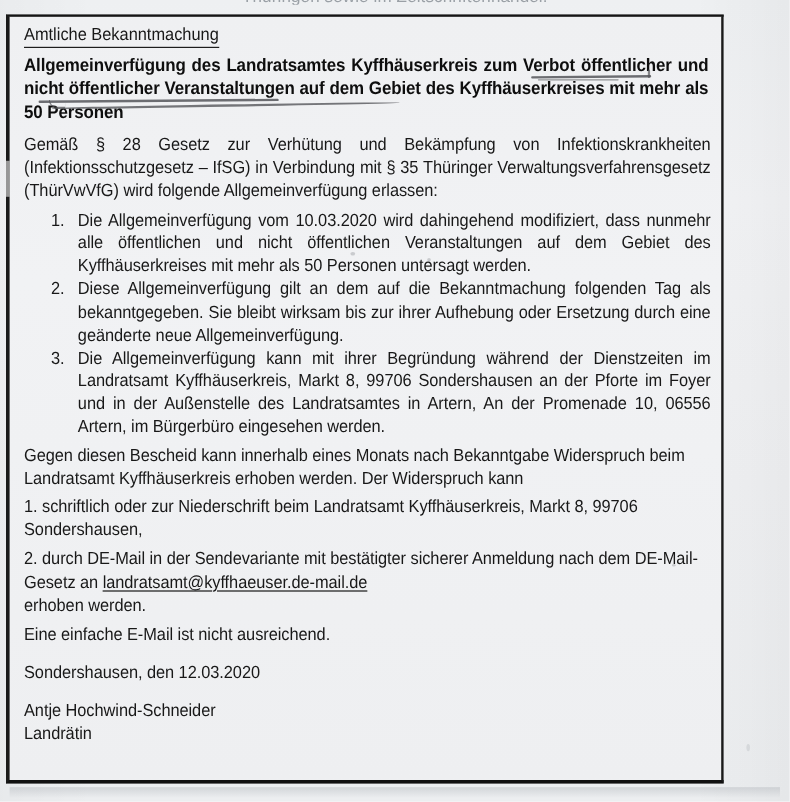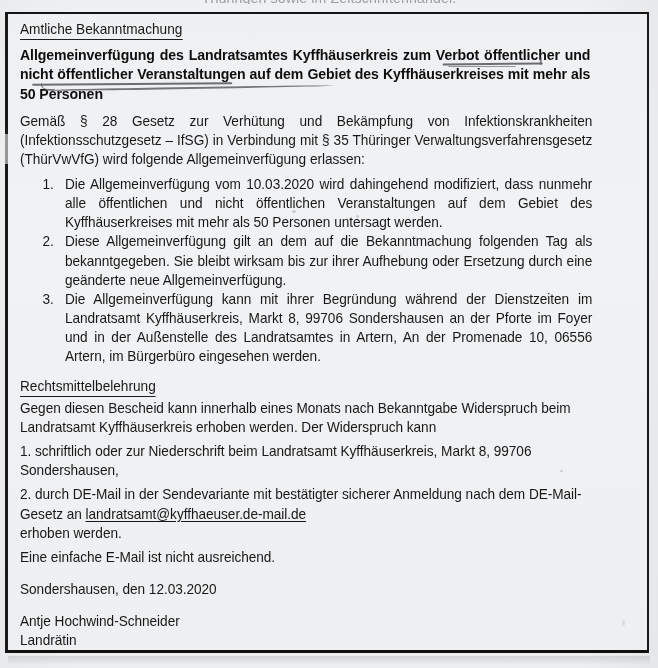--- a/index.html
+++ b/index.html
@@ -39,21 +39,21 @@
     height: 13px;
     font-family: "Liberation Sans", sans-serif;
   }
   .clipped-top span { display: inline-block; transform: translateY(-1px); }
 
   
   #box {
     position: absolute;
     left: 5px;
     top: 12px;
-    width: 644px;
+    width: 598px;
     height: 641px;
     box-sizing: border-box;
     border-top: 2.5px solid #151515;
     border-bottom: 3.5px solid #111111;
     border-left: 3px solid #1a1a1a;
     border-right: 2.5px solid #1a1a1a;
     background: linear-gradient(180deg,#eff0f2 0%, #f1f2f4 35%, #eeeff1 100%);
   }
 
   
@@ -255,23 +255,20 @@
           <span>Diese Allgemeinverfügung gilt an dem auf die Bekanntmachung folgenden Tag als bekanntgegeben. Sie bleibt wirksam bis zur ihrer Aufhebung oder Ersetzung durch eine geänderte neue Allgemeinverfügung.</span>
         </li>
         <li>
           <span class="num">3.</span>
           <span>Die Allgemeinverfügung kann mit ihrer Begründung während der Dienstzeiten im Landratsamt Kyffhäuserkreis, Markt 8, 99706 Sondershausen an der Pforte im Foyer und in der Außenstelle des Landratsamtes in Artern, An der Promenade 10, 06556 Artern, im Bürgerbüro eingesehen werden.</span>
         </li>
       </ol>
 
       <div class="sp-small"></div>
 
-      <div class="head-row rm-head">
-        <div class="section-head">Rechtsmittelbelehrung</div>
-      </div>
 
       <div class="t plain-list">
         <p>Gegen diesen Bescheid kann innerhalb eines Monats nach Bekanntgabe Widerspruch beim Landratsamt Kyffhäuserkreis erhoben werden. Der Widerspruch kann</p>
         <div class="sp-small"></div>
         <p>1. schriftlich oder zur Niederschrift beim Landratsamt Kyffhäuserkreis, Markt 8, 99706 Sondershausen,</p>
         <div class="sp-small"></div>
         <p><span>2. durch DE-Mail in der Sendevariante mit bestätigter sicherer Anmeldung nach dem DE-Mail-Gesetz an </span><a class="mail" href="#">landratsamt@kyffhaeuser.de-mail.de</a></p>
         <p>erhoben werden.</p>
         <div class="sp-small"></div>
         <p>Eine einfache E-Mail ist nicht ausreichend.</p>

